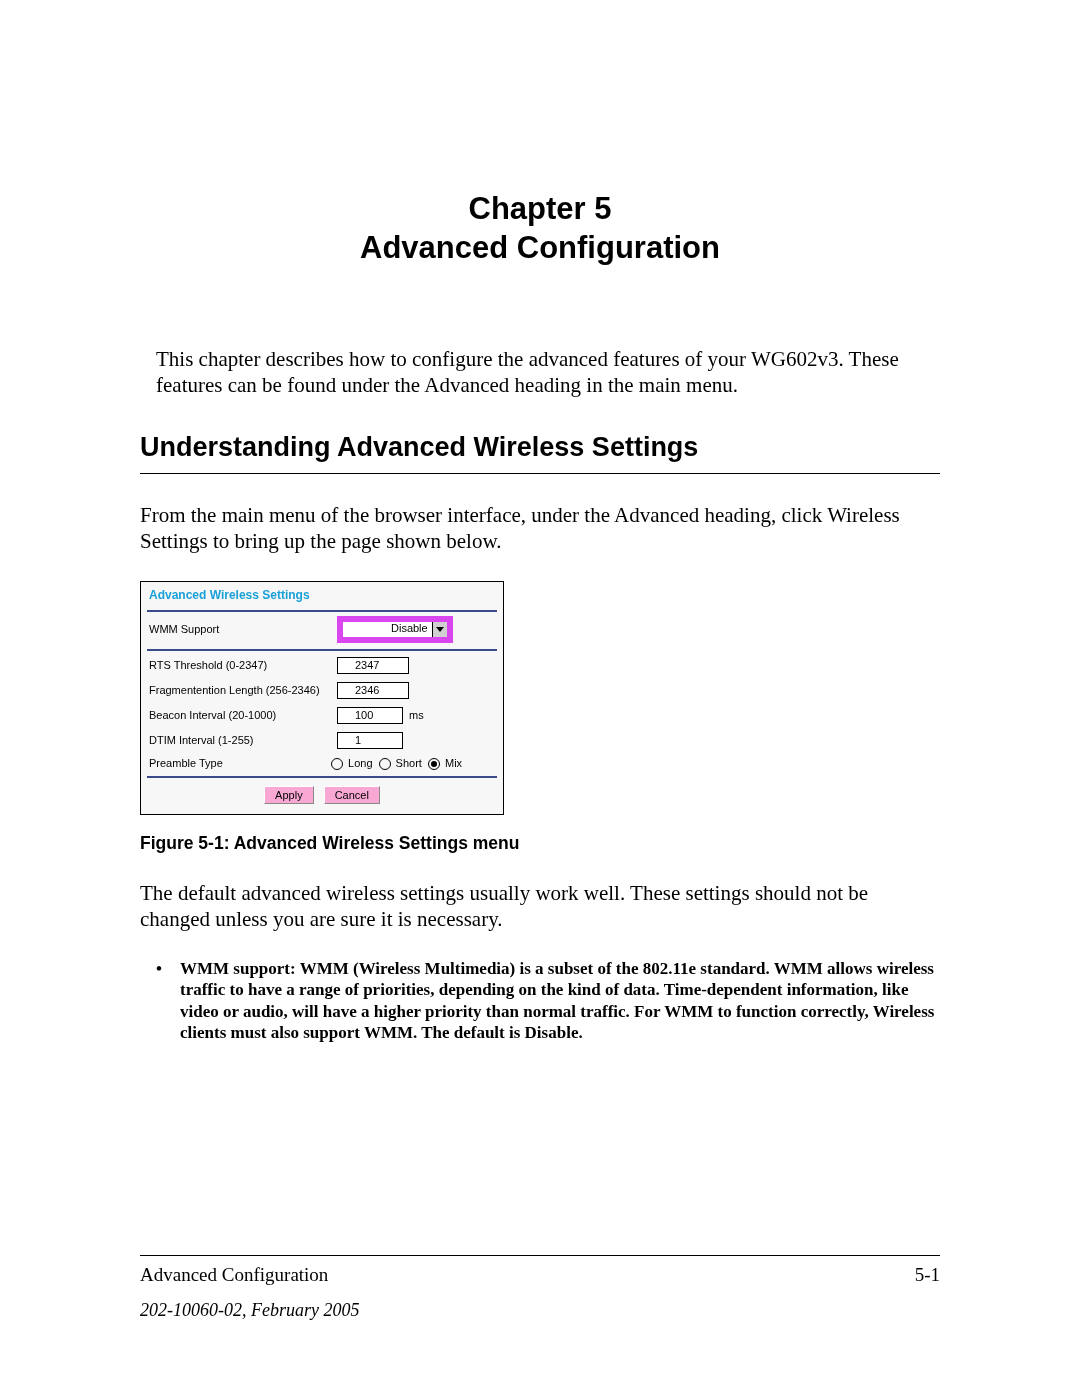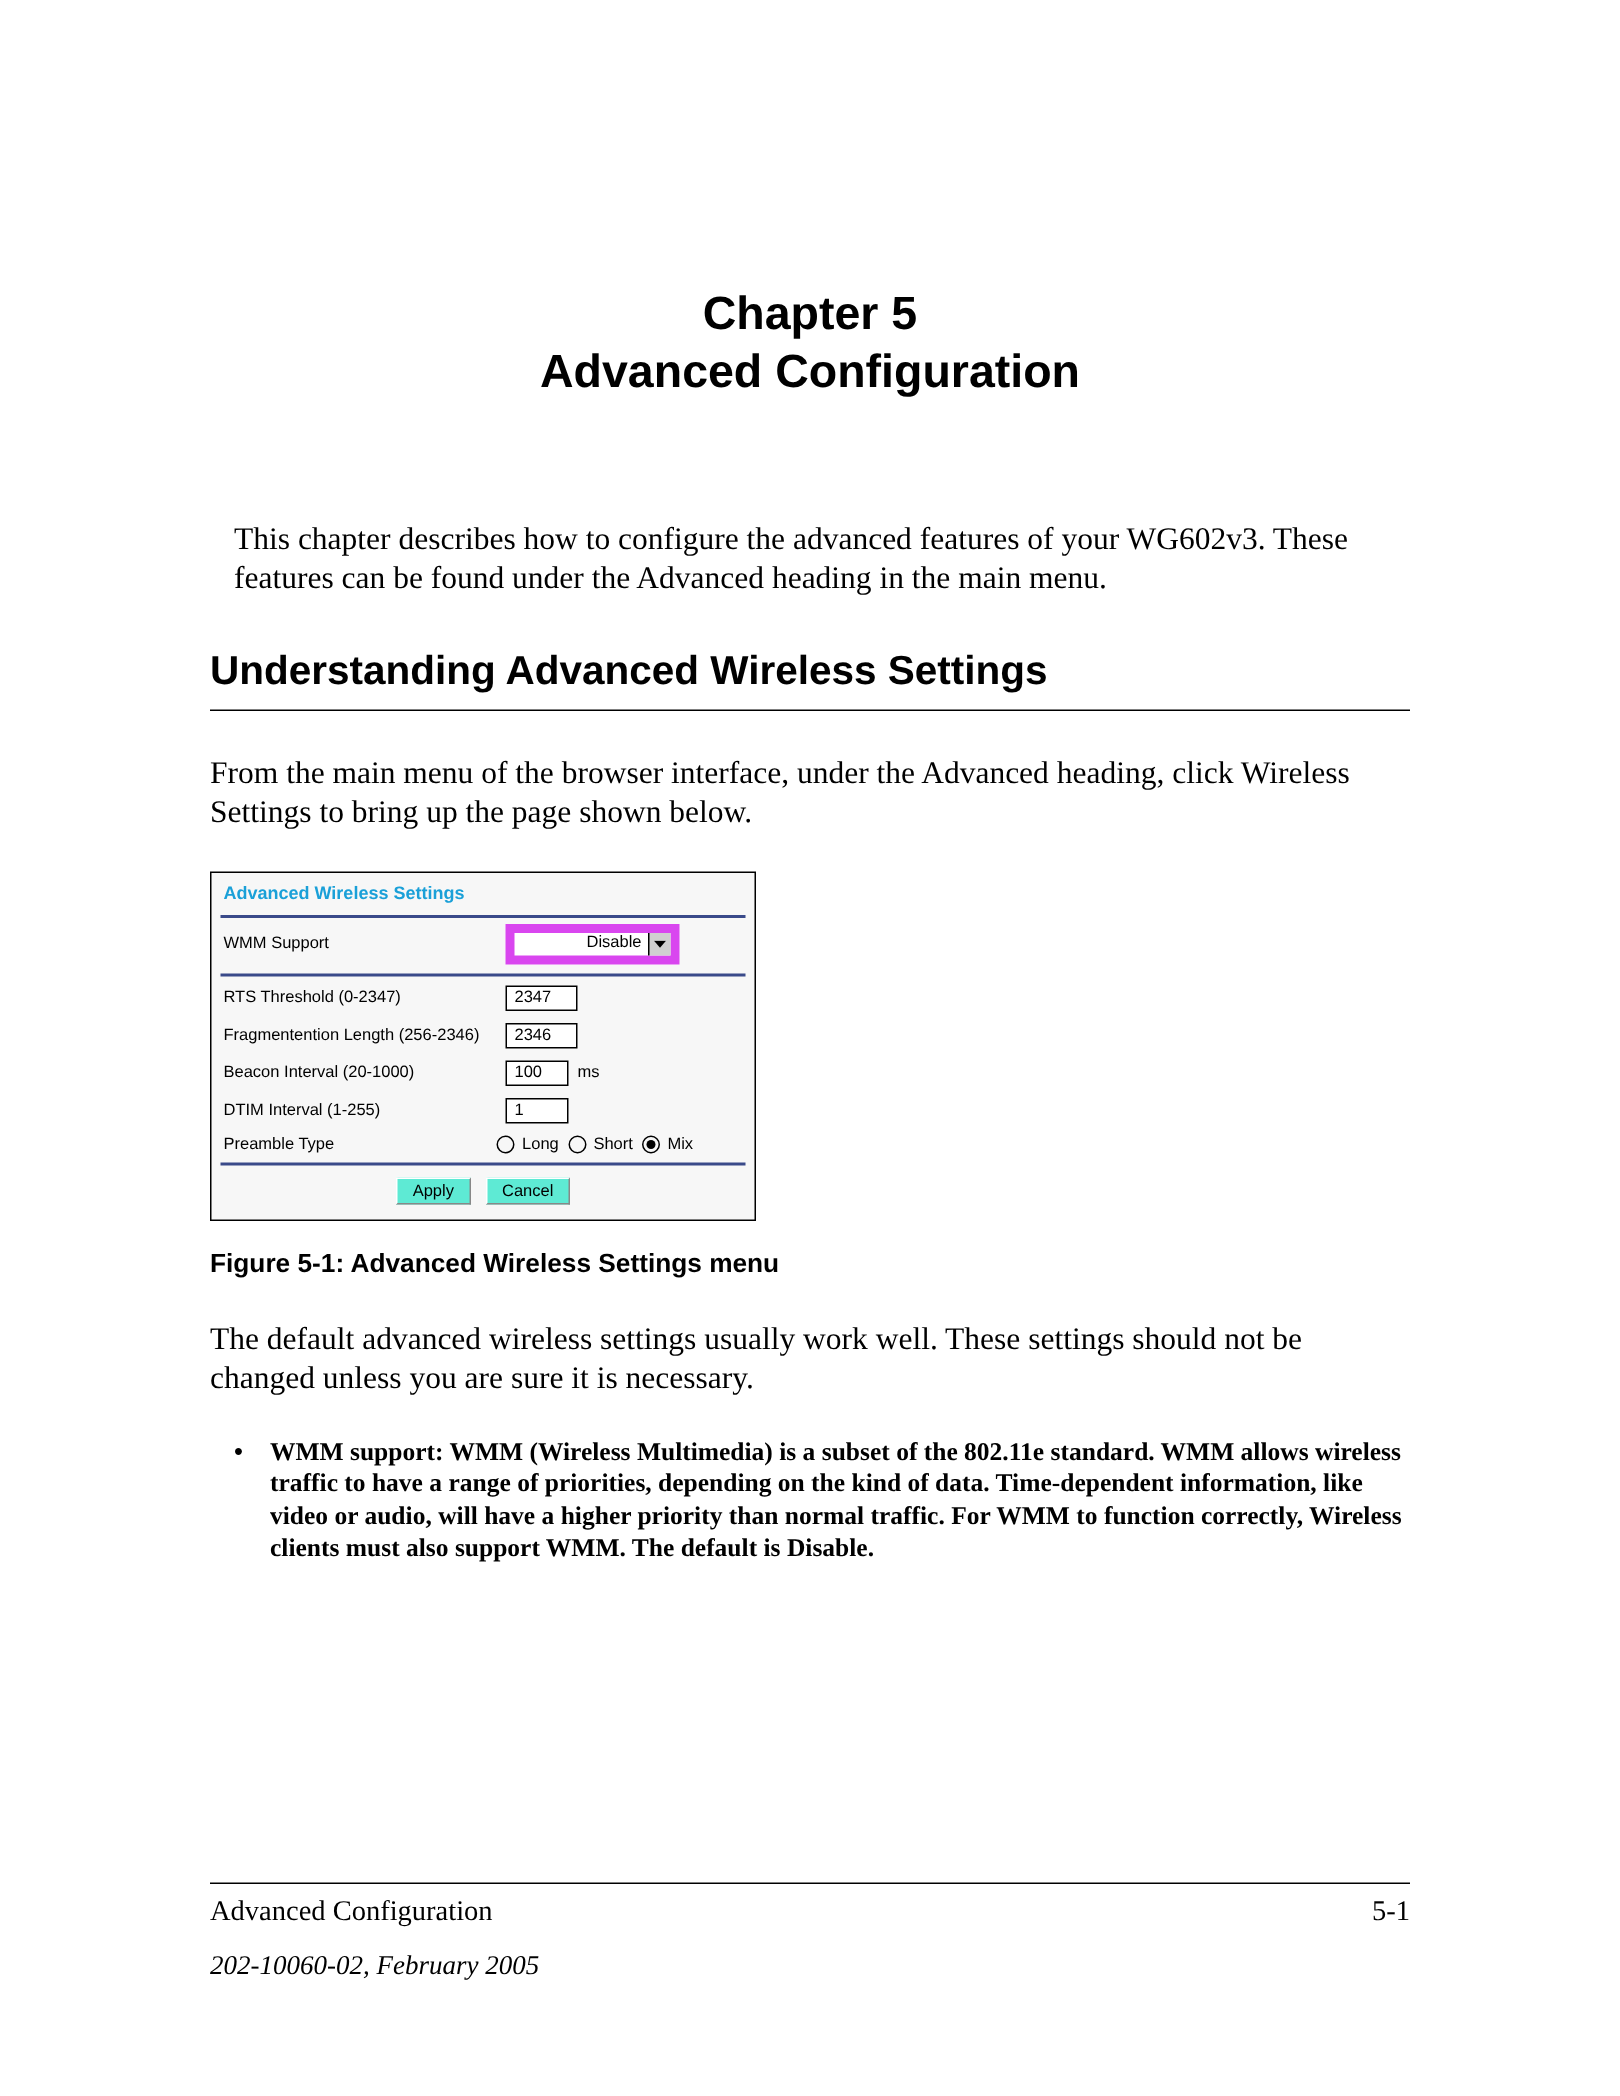--- a/index.html
+++ b/index.html
@@ -77,21 +77,21 @@
     padding: 4px 8px;
     gap: 6px;
   }
   .panel-row .lbl { width: 182px; }
   .panel-sep2 { height: 2px; background: #3a4a8a; margin: 2px 6px; }
   .tinput {
     font-family: Arial, Helvetica, sans-serif;
     font-size: 11px;
     border: 1px solid #000;
     background: #fff;
-    padding: 1px 5px;
+    padding: 1px 17px;
     width: 36px;
     height: 13px;
     line-height: 13px;
   }
   .tselect {
     display: inline-flex;
     align-items: flex-start;
     border: 6px solid #d946ef;
     background: #fff;
     height: 15px;
@@ -121,21 +121,21 @@
     left: 2px; top: 2px; width: 6px; height: 6px;
     background: #000; border-radius: 50%;
   }
   .btnrow {
     display: flex; gap: 10px; justify-content: center;
     padding: 6px 8px 10px 8px;
   }
   .btn {
     font-family: Arial, Helvetica, sans-serif;
     font-size: 11px;
-    background: #5eead4;
+    background: #f9a8d4;
     border: 1px solid #888;
     border-top-color: #fff;
     border-left-color: #fff;
     padding: 2px 10px;
   }
   .fig-caption {
     font-family: Arial, Helvetica, sans-serif;
     font-weight: bold;
     font-size: 17.5px;
     margin: 0 0 26px 0;

